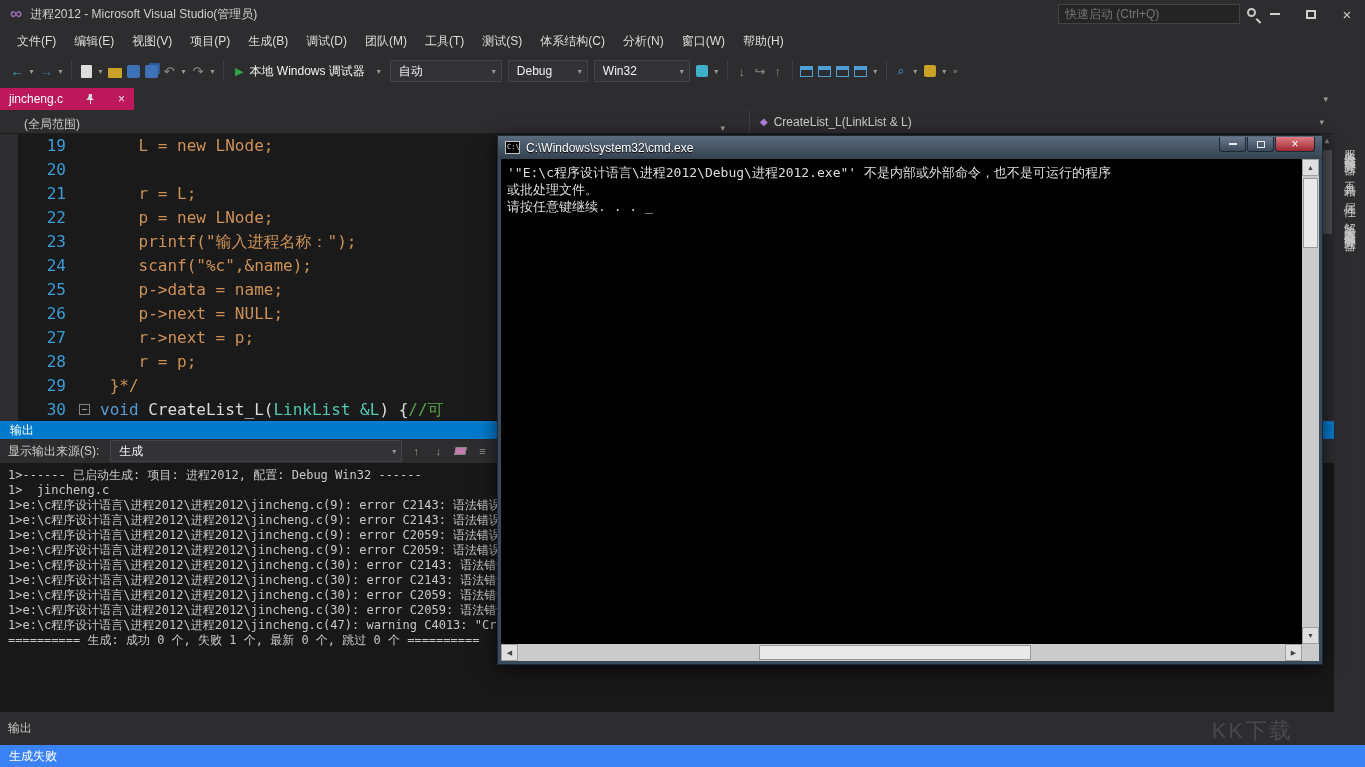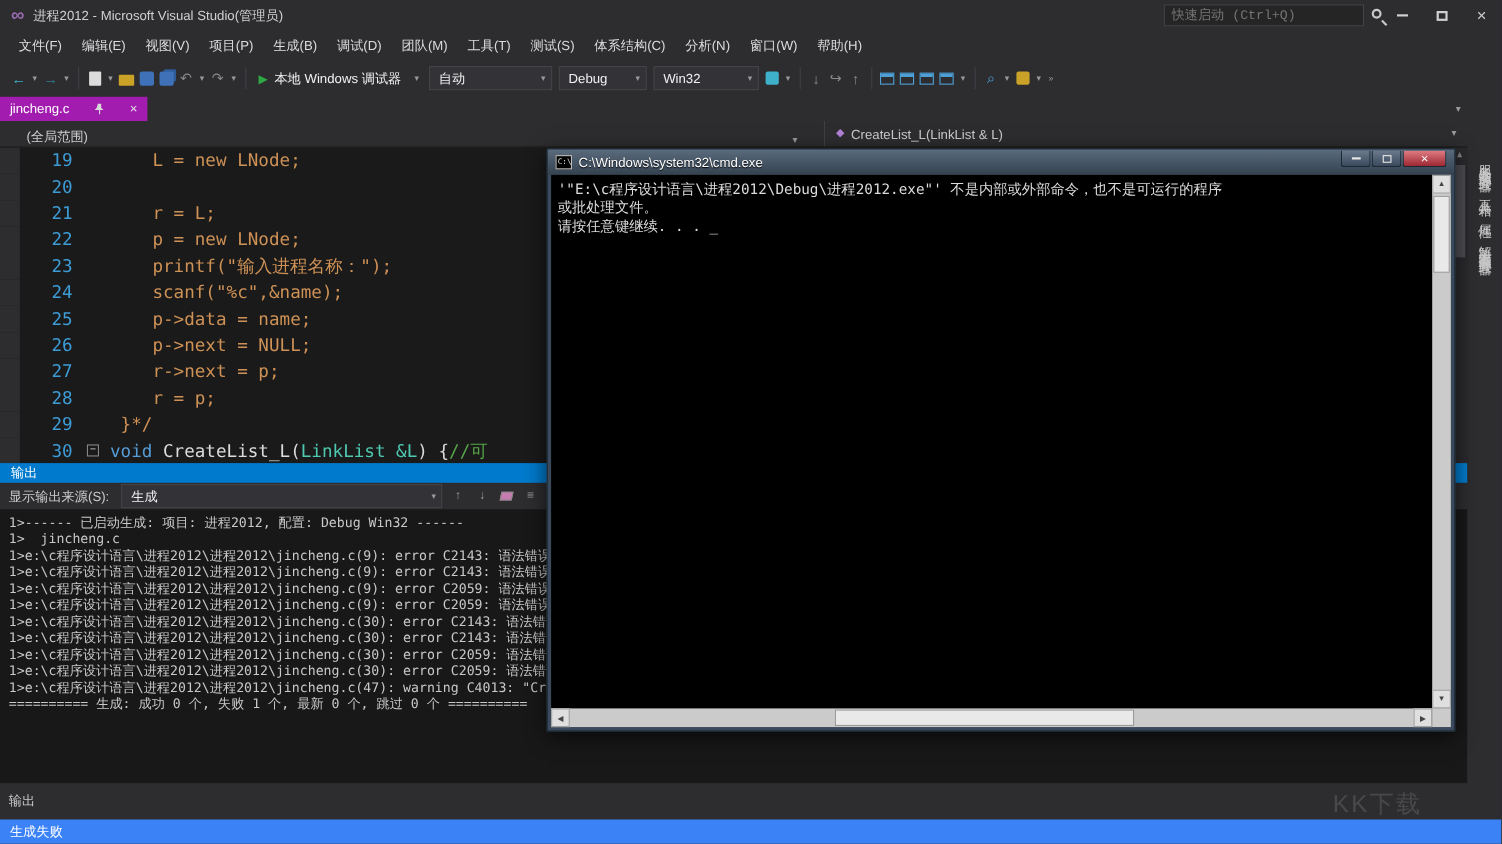--- a/index.html
+++ b/index.html
@@ -7,21 +7,21 @@
     font-family:"Liberation Sans","DejaVu Sans",sans-serif;}
   #app{position:relative;width:1365px;height:767px;background:#2D2D30;color:#DCDCDC;font-size:12px;}
   .abs{position:absolute}
   .mono{font-family:"DejaVu Sans Mono","Liberation Mono",monospace}
 
   
   .titlebar{left:0;top:0;width:1365px;height:28px;display:flex;align-items:center}
   .vs-logo{margin:0 8px 0 10px;color:#9B6BB3;font-size:17px;font-weight:bold;line-height:28px}
   .win-title{color:#D0D0D0}
   .quick-launch{position:absolute;left:1058px;top:4px;width:182px;height:20px;background:#252526;border:1px solid #434346;display:flex;align-items:center}
-  .quick-launch input{flex:1;background:transparent;border:none;outline:none;color:#7F7F7F;font-size:12px;padding:0 6px;font-family:Liberation Mono, monospace}
+  .quick-launch input{flex:1;background:transparent;border:none;outline:none;color:#7F7F7F;font-size:12px;padding:0 6px;font-family:Liberation Sans, sans-serif}
   .mag{position:absolute;left:1247px;top:8px;width:9px;height:9px;border:2px solid #C8C8C8;border-radius:50%}
   .mag::after{content:"";position:absolute;left:8px;top:8px;width:6px;height:2px;background:#C8C8C8;transform:rotate(45deg);transform-origin:0 0}
   .winbtns{position:absolute;right:0;top:0;height:28px;display:flex}
   .wbtn{width:36px;height:28px;display:flex;align-items:center;justify-content:center;color:#D0D0D0}
   .minbar{width:10px;height:2px;background:#D0D0D0}
   .maxbox{width:10px;height:9px;border:2px solid #D0D0D0}
   .closex{font-size:15px}
 
   
   .menubar{left:0;top:28px;width:1365px;height:26px;display:flex;align-items:center;padding-left:8px}
@@ -42,21 +42,21 @@
   .toolsq{width:12px;height:12px;background:#3FB0C9;border-radius:2px}
   .goldsq{width:12px;height:12px;background:#C9A227;border-radius:2px}
   .debugbtn{display:flex;align-items:center;height:22px;padding:0 6px;background:transparent;border:none;color:#F1F1F1;font-size:12px;font-family:inherit;gap:6px}
   .play{color:#2FA846;font-size:11px}
   .combo{height:22px;background:#333337;border:1px solid #434346;display:flex;align-items:center;padding:0 5px 0 8px;color:#F1F1F1;margin:0 3px}
   .combo .cv{flex:1;overflow:hidden;white-space:nowrap}
   .ca{font-size:8px;color:#999;margin-left:6px}
 
   
   .tabstrip{left:0;top:88px;width:1334px;height:22px;display:flex;align-items:flex-end}
-  .tab{height:22px;background:#a21caf;color:#FFFFFF;display:flex;align-items:center;padding:0 9px;gap:23px}
+  .tab{height:22px;background:#be185d;color:#FFFFFF;display:flex;align-items:center;padding:0 9px;gap:23px}
   .tabx{color:#E8E8E8;font-size:12px;line-height:12px}
   .strip-caret{margin-left:auto;margin-right:6px;color:#999;font-size:9px;align-self:center}
 
   
   .navbar{left:0;top:110px;width:1334px;height:24px;display:flex;background:#2D2D30;border-bottom:1px solid #1E1E1E}
   .nav-left{width:750px;border-right:1px solid #3F3F46;display:flex;align-items:flex-end;padding:0 24px;color:#CCCCCC}
   .nav-right{flex:1;display:flex;align-items:center;padding:0 10px;color:#CCCCCC;gap:6px}
   .spacer{flex:1}
   .navcaret{font-size:9px;color:#999}
   .methico{color:#B180D7;font-size:10px}

